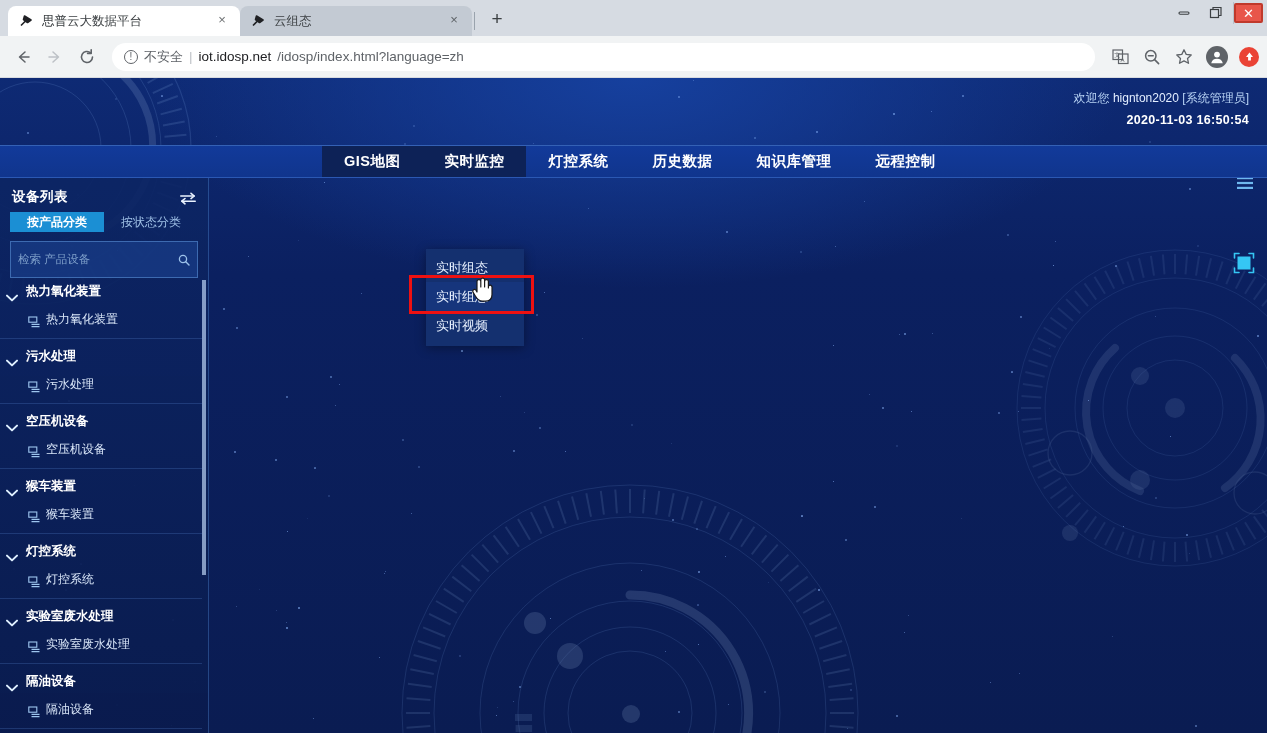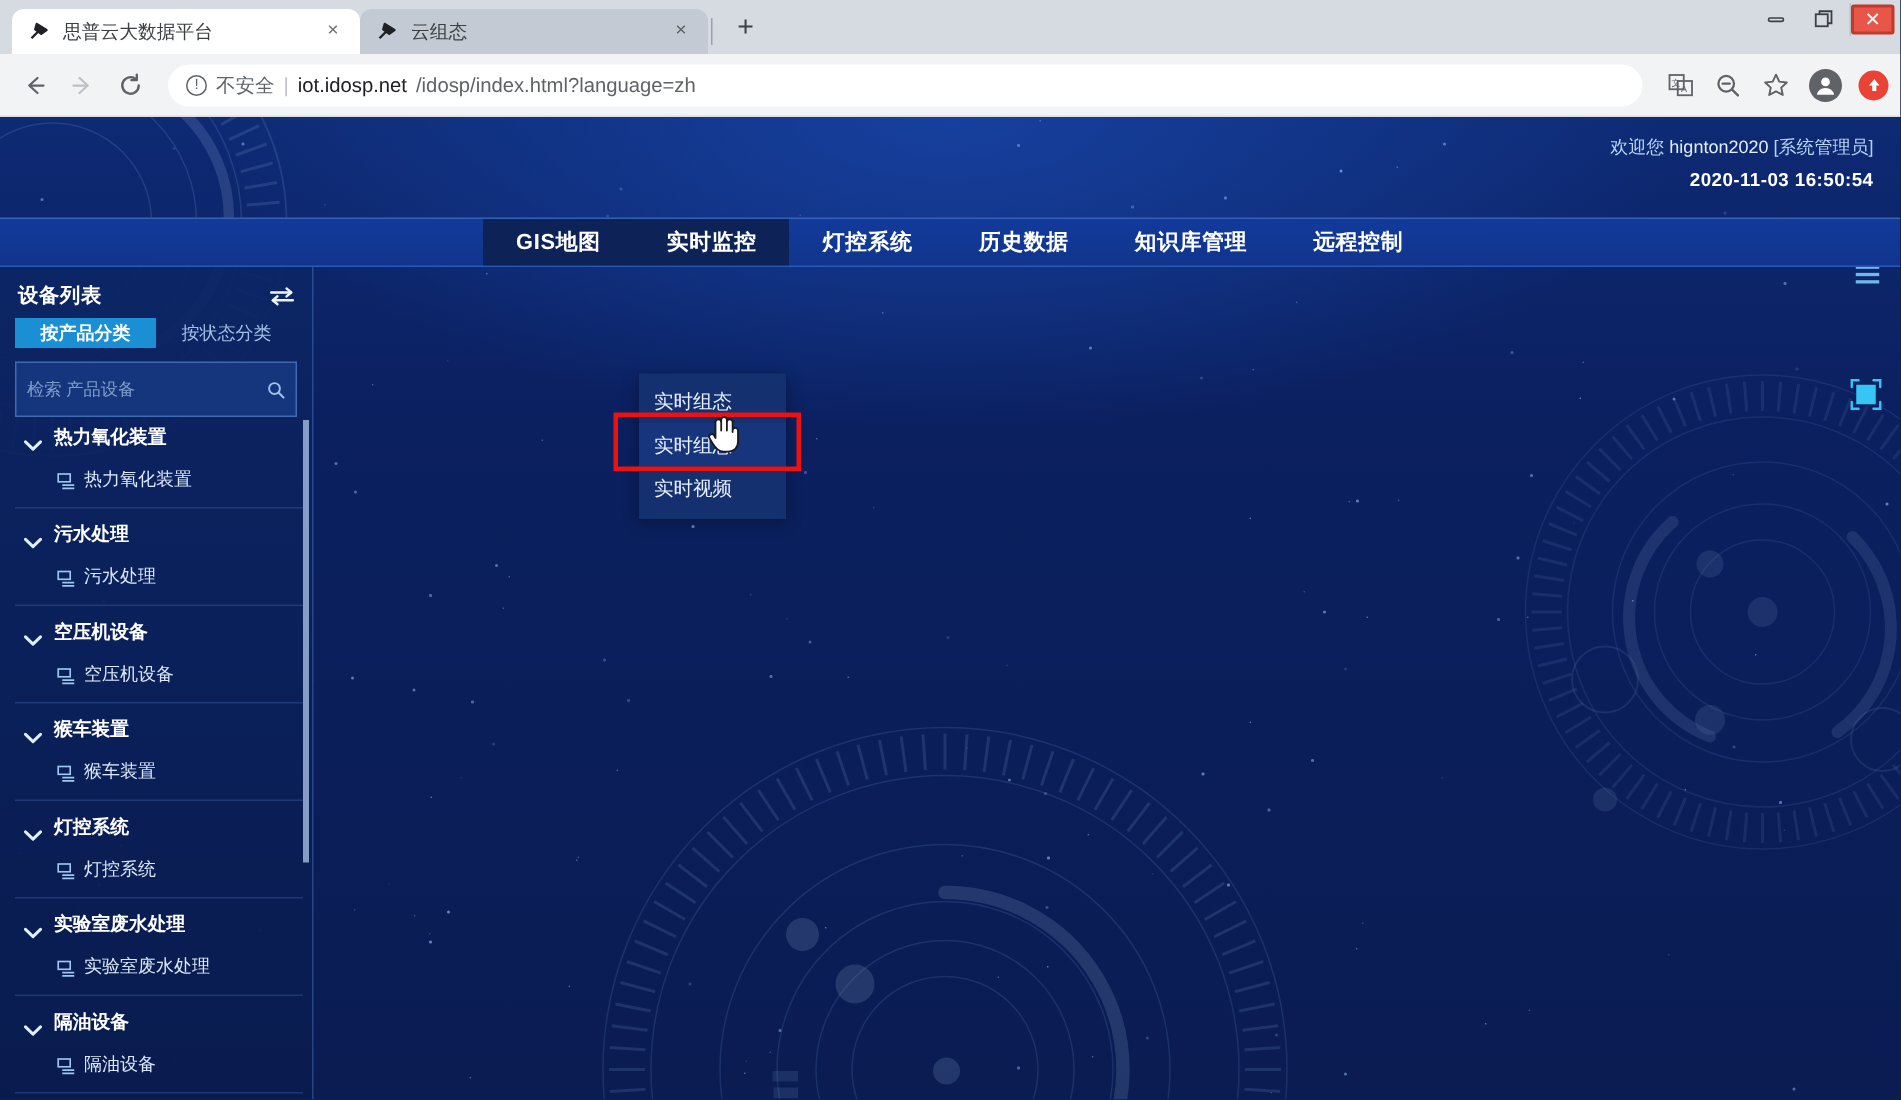--- a/index.html
+++ b/index.html
@@ -157,21 +157,21 @@
     flex: 1; height: 20px; display: flex; align-items: center; justify-content: center;
     font-size: 12px; color: #9fc0e6;
   }
   .sb-tab.active { background: #1b8fd4; color: #ffffff; font-weight: bold; }
   .sb-search {
     margin: 9px 10px 0 10px; height: 37px;
     background: rgba(30,70,150,.55); border: 1px solid rgba(110,170,240,.45);
     display: flex; align-items: center; padding: 0 7px;
   }
   .sb-search span { flex: 1; font-size: 11.5px; color: #7d9ec9; }
-  .tree { position: absolute; left: 0; right: 6px; top: 96px; bottom: 0; overflow: hidden; padding-left: 10px; text-align: center; }
+  .tree { position: absolute; left: 0; right: 6px; top: 96px; bottom: 0; overflow: hidden; padding-left: 0; text-align: center; }
   .tree-group { border-bottom: 1px solid rgba(90,140,215,.25); padding: 9px 0 10px 0; }
   .tg-head { display: flex; align-items: center; gap: 8px; padding-left: 6px; }
   .chev { width: 12px; height: 8px; flex: 0 0 12px; }
   .tg-name { font-size: 12.5px; color: #ffffff; font-weight: bold; }
   .tg-child { display: flex; align-items: center; gap: 5px; padding-left: 28px; margin-top: 11px; }
   .node-ico { width: 13px; height: 12px; flex: 0 0 13px; }
   .tg-child-name { font-size: 12px; color: #dbe8fa; }
   .sb-scroll { position: absolute; right: 2px; top: 102px; width: 4px; bottom: 2px; }
   .sb-scroll .thumb { position: absolute; top: 0; left: 0; width: 4px; height: 295px; background: rgba(200,225,255,.65); }
 

